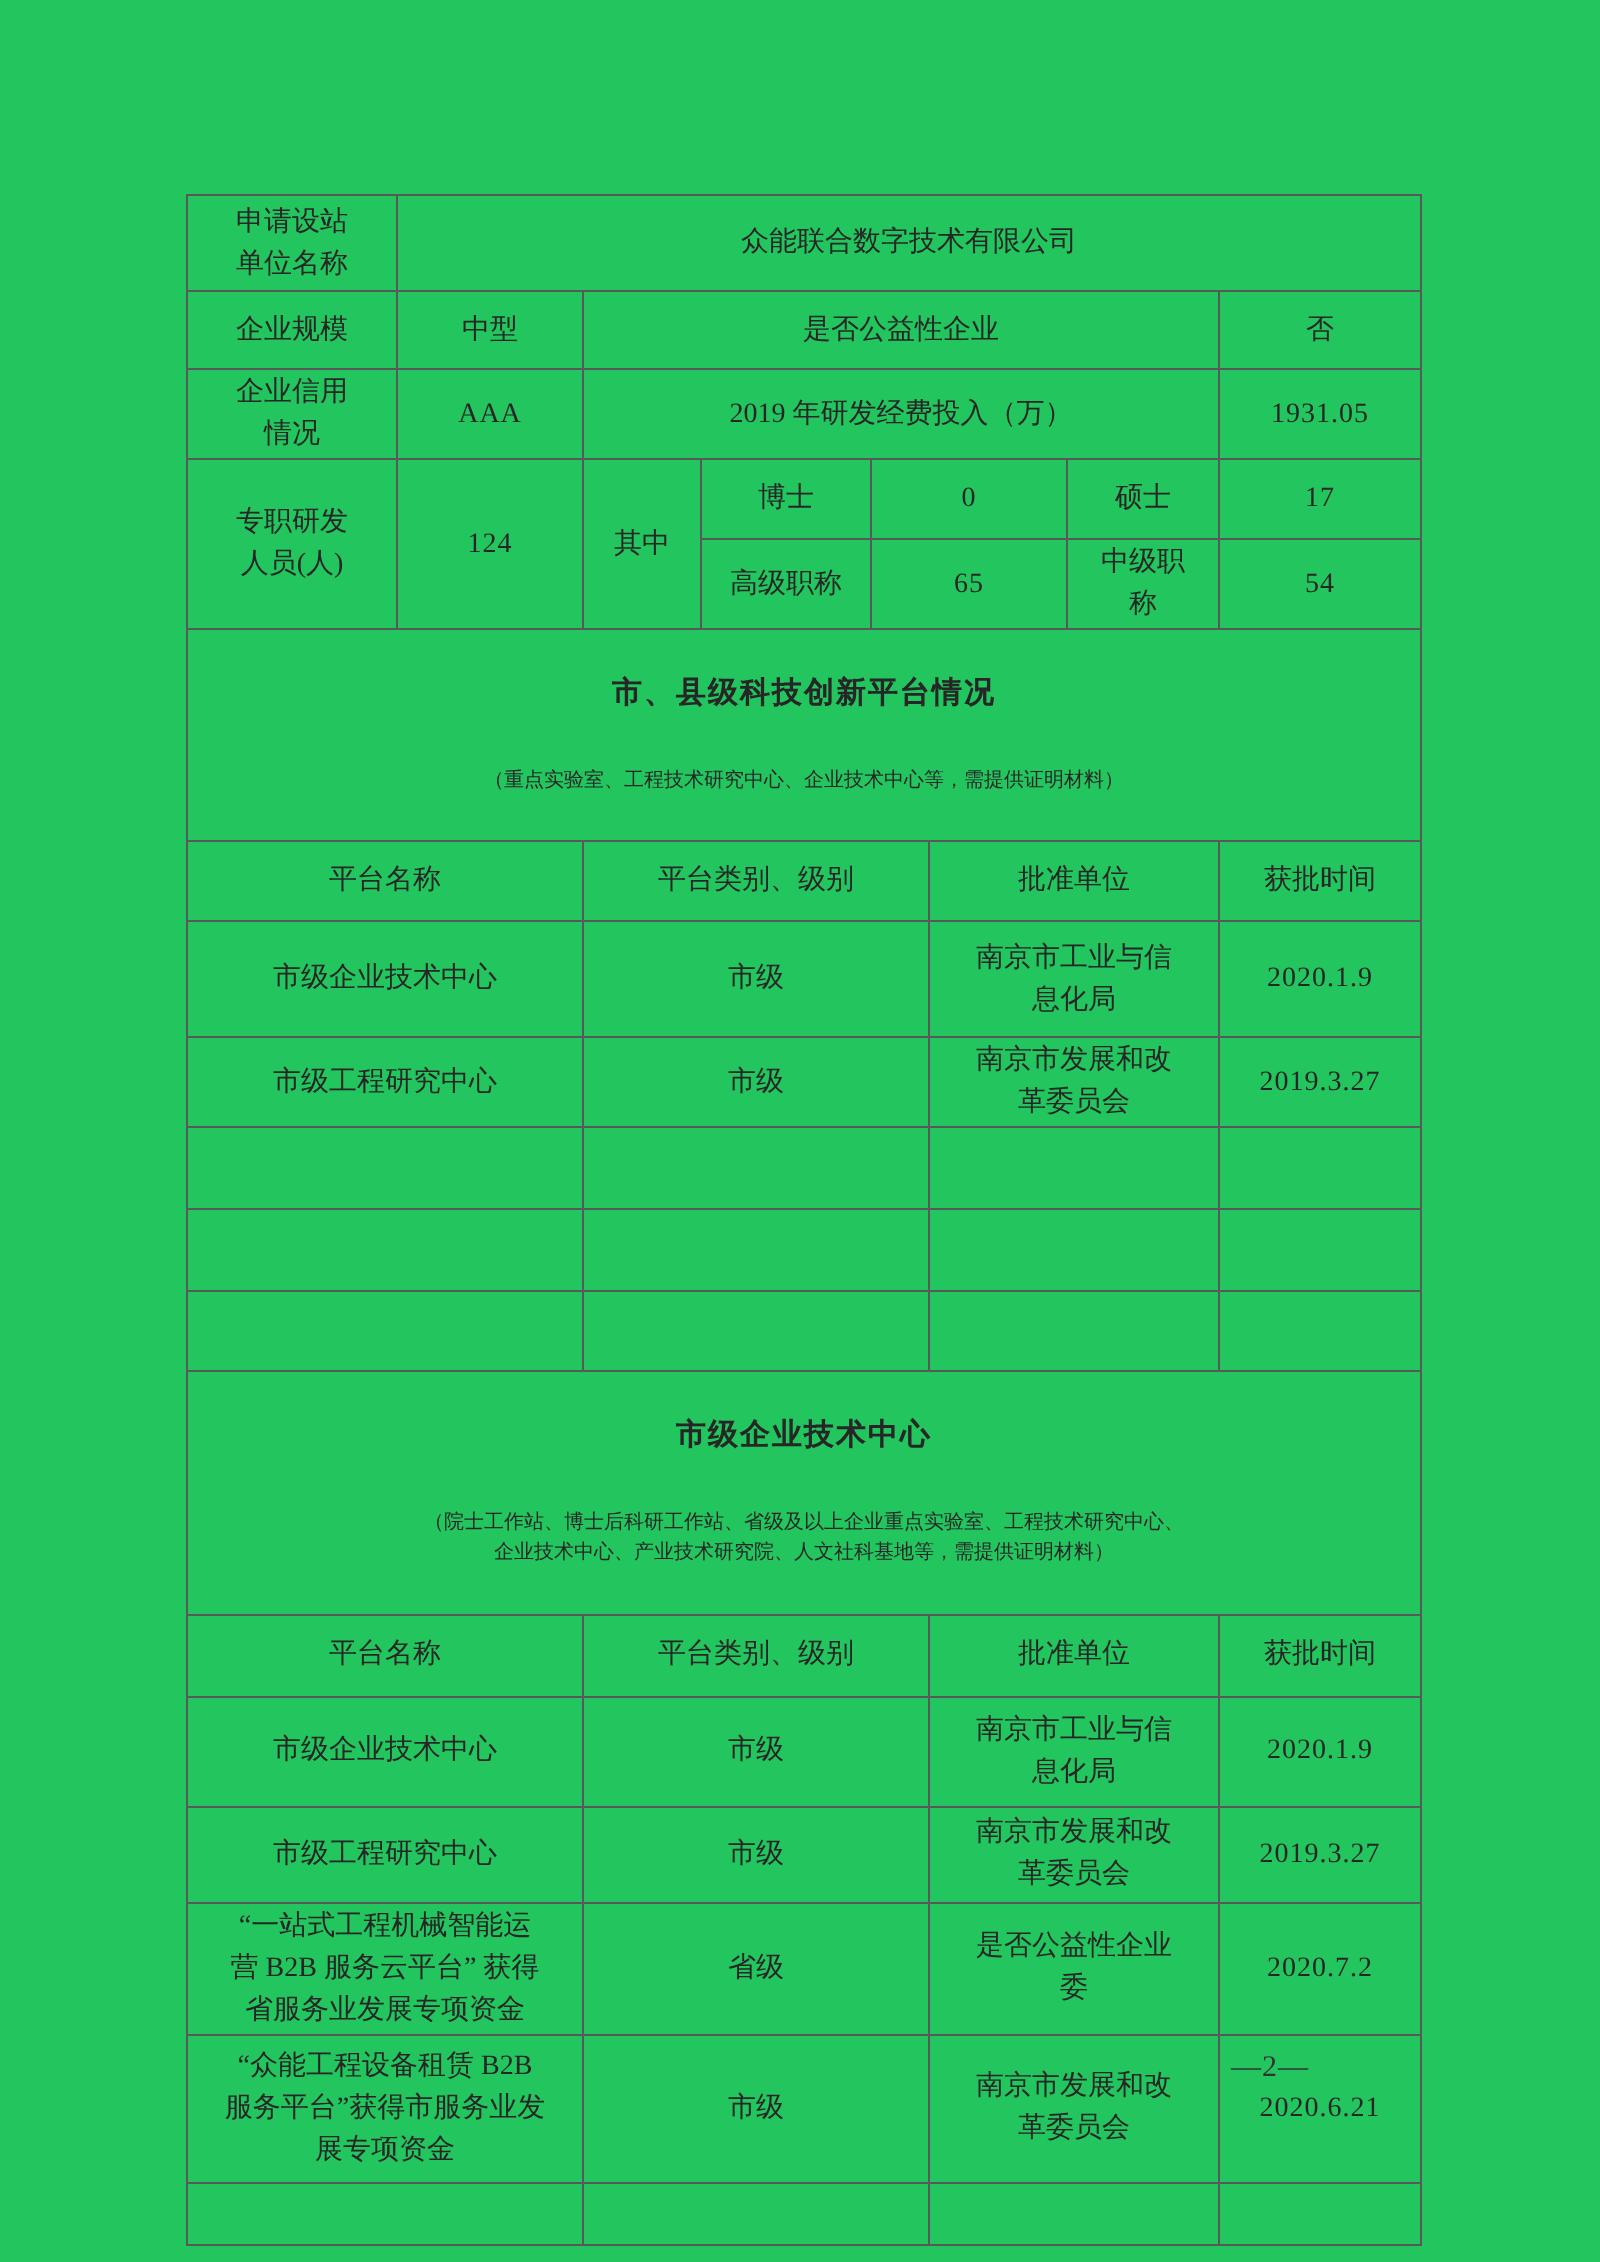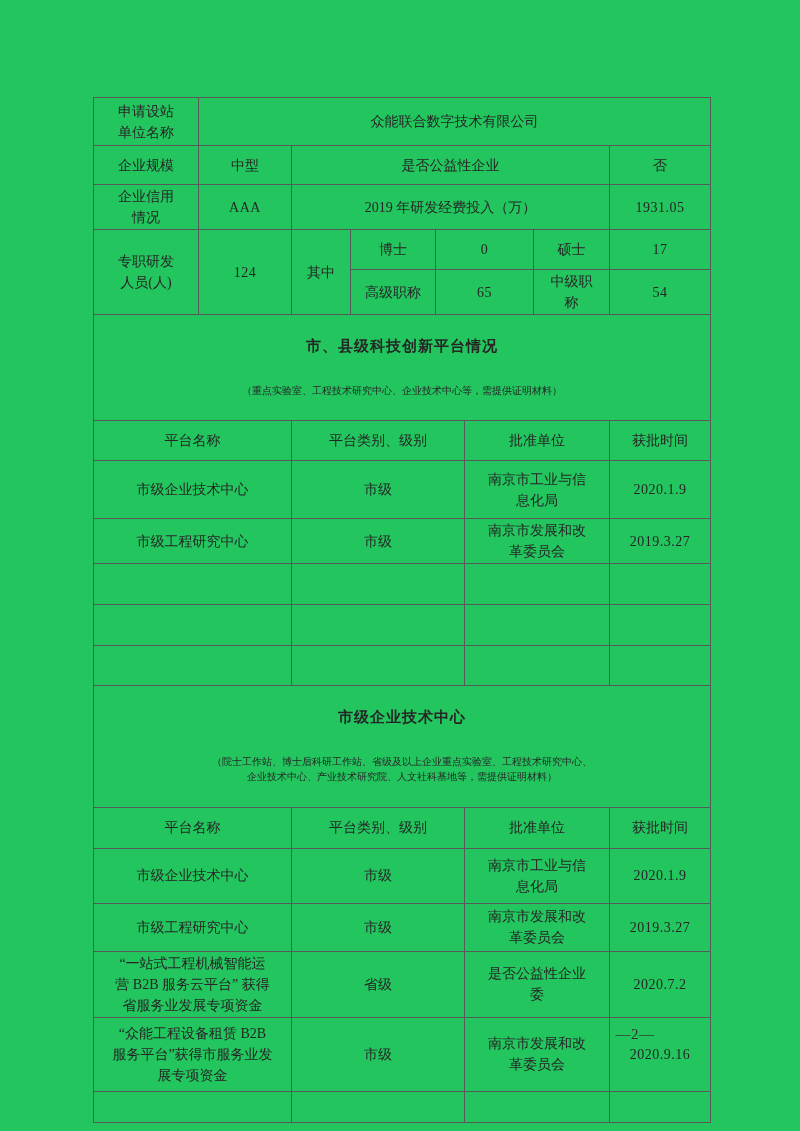--- a/index.html
+++ b/index.html
@@ -207,21 +207,21 @@
 委</td>
       <td class="num">2020.7.2</td>
     </tr>
     <tr style="height:74px">
       <td colspan="2" class="name-left">“众能工程设备租赁 B2B
 服务平台”获得市服务业发
 展专项资金</td>
       <td colspan="3">市级</td>
       <td colspan="2">南京市发展和改
 革委员会</td>
-      <td class="num">2020.9.16</td>
+      <td class="num">2020.6.21</td>
     </tr>
     <tr style="height:31px">
       <td colspan="2"></td>
       <td colspan="3"></td>
       <td colspan="2"></td>
       <td></td>
     </tr>
   </tbody>
     </table>
 

